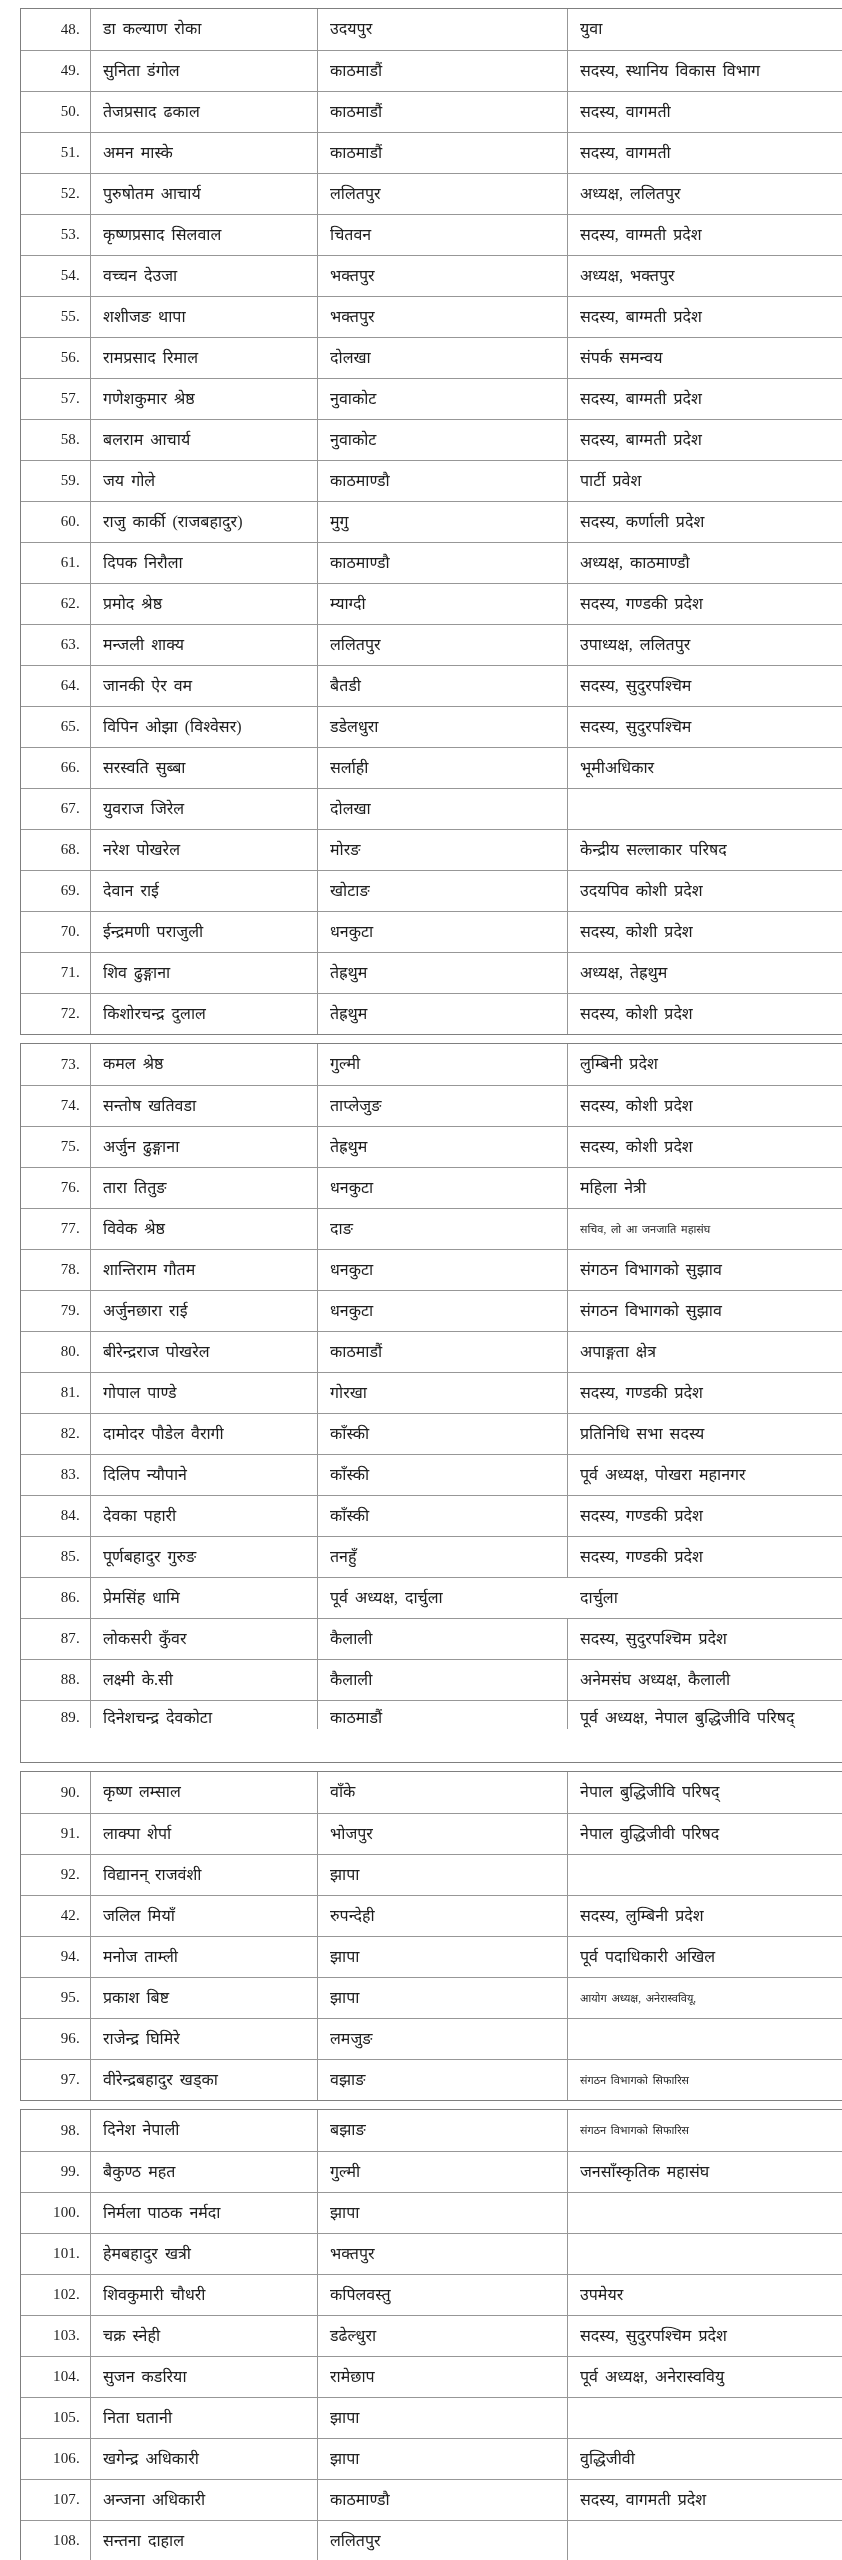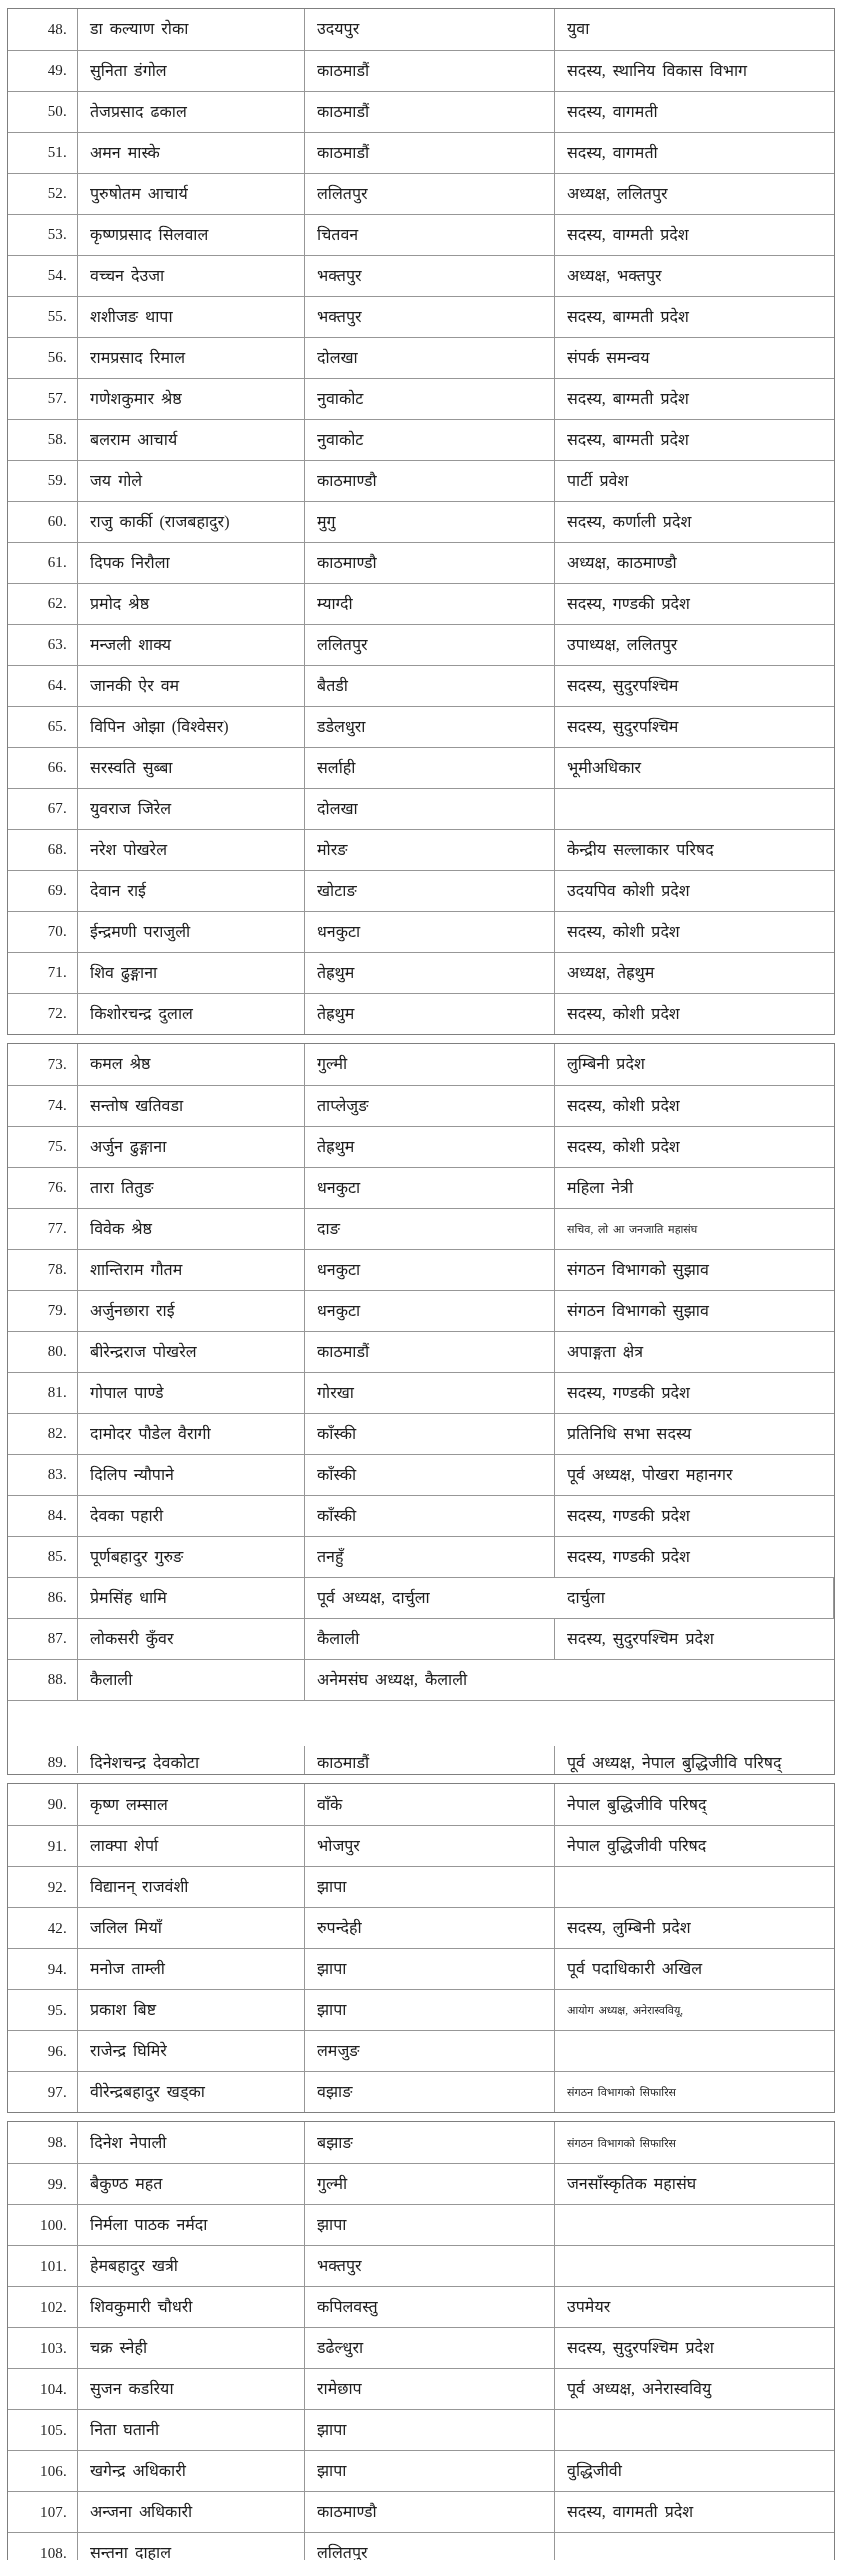--- a/index.html
+++ b/index.html
@@ -7,21 +7,21 @@
     width:842px;height:2560px;
     background:#ffffff;
     font-family:"Liberation Serif","DejaVu Serif",serif;
     color:#1e1e1e;
     overflow:hidden;
   }
   .page{
     position:relative;
     width:842px;height:2092px;
     box-sizing:border-box;
-    padding:8px 6px 0 7px;
+    padding:8px 6px 0 20px;
   }
   .tbl-section{
     width:828px;
     box-sizing:border-box;
     border:1px solid #7f7f7f;
     margin-bottom:8px;
     background:#ffffff;
   }
   .row{
     display:grid;
@@ -34,21 +34,21 @@
   .row.tall{min-height:62px;align-items:start;}
   .cell{
     box-sizing:border-box;
     display:flex;
     align-items:center;
     font-size:16px;
     line-height:1.15;
     word-spacing:3px;
     padding:2px 4px 2px 12px;
   }
-  .row.tall .cell{align-items:flex-start;padding-top:8px;margin-top:45px;}
+  .row.tall .cell{align-items:flex-start;padding-top:8px;}
   .cell.sn{
     justify-content:flex-end;
     padding:2px 10px 2px 2px;
     font-size:15px;
     letter-spacing:0.2px;
     border-right:1px solid #979797;
   }
   .row.tall .cell.sn{justify-content:flex-end;}
   .cell.name{border-right:1px solid #979797;}
   .cell.district{border-right:1px solid #979797;}
@@ -296,20 +296,21 @@
         <div class="cell district">दार्चुला</div>
       </div>
       <div class="row">
         <div class="cell sn">87.</div>
         <div class="cell name">लोकसरी कुँवर</div>
         <div class="cell district">कैलाली</div>
         <div class="cell role">सदस्य, सुदुरपश्चिम प्रदेश</div>
       </div>
       <div class="row">
         <div class="cell sn">88.</div>
+        <div class="cell name">लक्ष्मी के.सी</div>
         <div class="cell district">कैलाली</div>
         <div class="cell role">अनेमसंघ अध्यक्ष, कैलाली</div>
       </div>
       <div class="row tall">
         <div class="cell sn">89.</div>
         <div class="cell name">दिनेशचन्द्र देवकोटा</div>
         <div class="cell district">काठमाडौं</div>
         <div class="cell role">पूर्व अध्यक्ष, नेपाल बुद्धिजीवि परिषद्</div>
       </div>
     </div>

